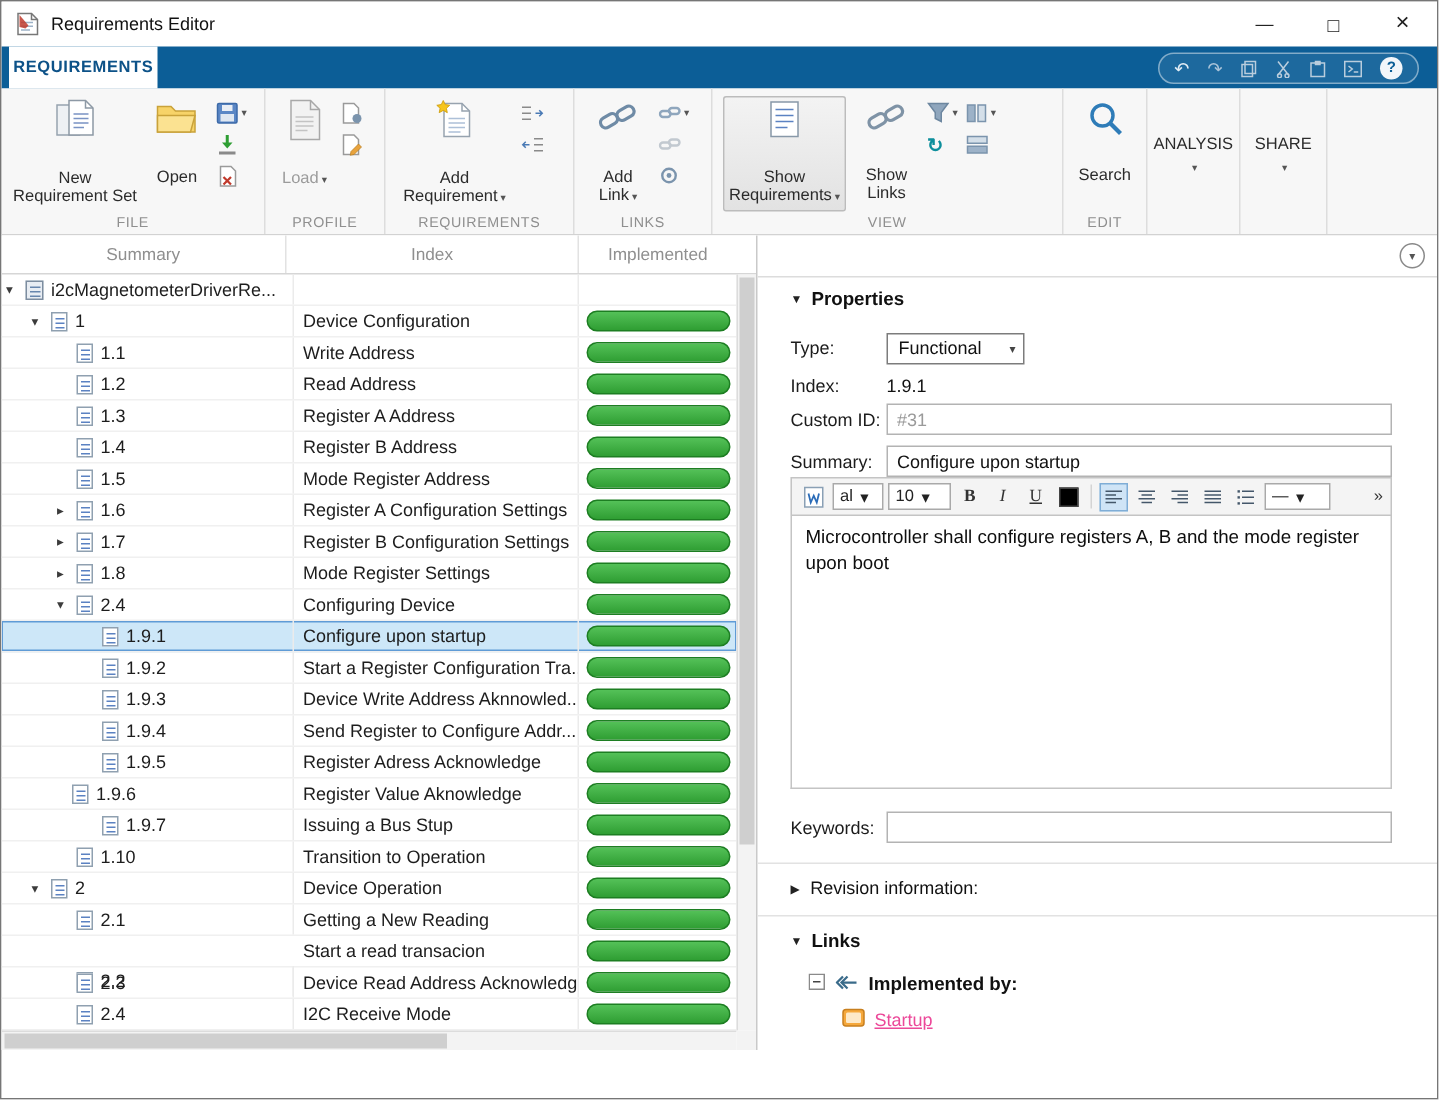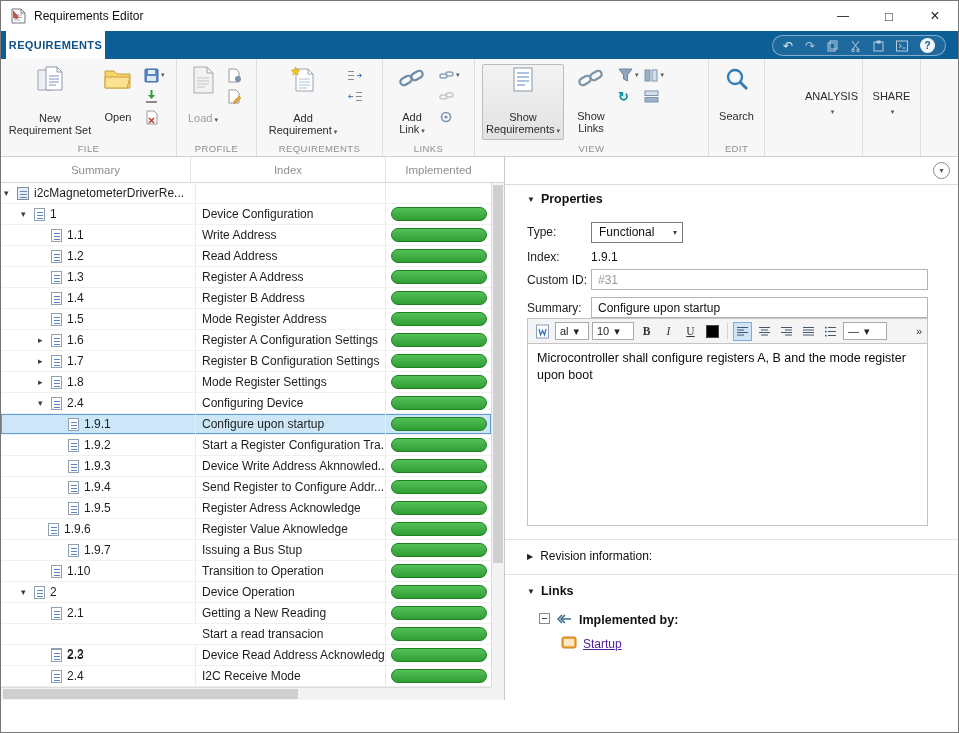--- a/index.html
+++ b/index.html
@@ -97,21 +97,21 @@
   .toverflow { margin-left:auto; font-size:11px; color:#333; }
   .editor-area { border:1px solid #c4c4c4; border-top:none; background:#fff; height:182px; padding:6px 9px; font-size:12.5px; line-height:1.35; color:#0d0d0d; }
   .row-keywords { margin-top:15px; height:21px; }
   .fullline { height:1px; background:#e2e2e2; margin:13px -30px 0 -22px; }
   .rev-row { margin-top:8px; height:16px; display:flex; align-items:center; gap:7px; }
   .rev-row .tri { font-size:8px; color:#222; }
   .m-links { margin-top:8px; }
   .impl-row { margin-top:13px; margin-left:12px; display:flex; align-items:center; gap:7px; height:16px; }
   .impl-row b { font-size:12.5px; }
   .link-row { margin-top:8px; margin-left:34px; display:flex; align-items:center; gap:6px; height:16px; }
-  .doclink { color:#4c1d95; text-decoration:underline; font-size:12px; }
+  .doclink { color:#ec4899; text-decoration:underline; font-size:12px; }
 </style>
 </head>
 <body>
 
 <div class="window">
 
   <div class="titlebar">
     <span class="app-icon">
       <svg width="17" height="16" viewBox="0 0 17 16">
           <path d="M2 1h9l4 4v10H2z" fill="#fff" stroke="#777"></path>
@@ -361,21 +361,21 @@
           <span><svg width="26" height="26" viewBox="0 0 26 26">
                 <circle cx="11" cy="11" r="7" fill="none" stroke="#2e7cb8" stroke-width="2.3"></circle>
                 <path d="M16 16l7 7" stroke="#2e7cb8" stroke-width="2.8"></path>
               </svg></span>
           <span class="blabel">Search</span>
         </div>
       </div>
       <div class="glabel">EDIT</div>
     </div>
 
-    <div class="rgroup" style="width:62px;margin-left:36px;">
+    <div class="rgroup" style="width:62px;">
       <div class="gallery">
         <span>ANALYSIS</span>
         <span class="inlinecaret">▾</span>
       </div>
     </div>
 
     <div class="rgroup" style="width:58px;">
       <div class="gallery">
         <span>SHARE</span>
         <span class="inlinecaret">▾</span>
@@ -751,20 +751,24 @@
           </span>
         <span class="mini-combo" style="width:44px;">
             <span>—</span>
             <span class="ccaret">▾</span>
           </span>
         <span class="toverflow">»</span>
       </div>
 
       <div class="editor-area">Microcontroller shall configure registers A, B and the mode register upon boot</div>
 
+      <div class="frow row-keywords">
+        <label>Keywords:</label>
+        <input class="tinput" type="text" value="" style="">
+      </div>
 
       <div class="fullline"></div>
 
       <div class="rev-row">
         <span class="tri">▶</span>
         <span>Revision information:</span>
       </div>
 
       <div class="fullline" style="margin-top:10px;"></div>
 

